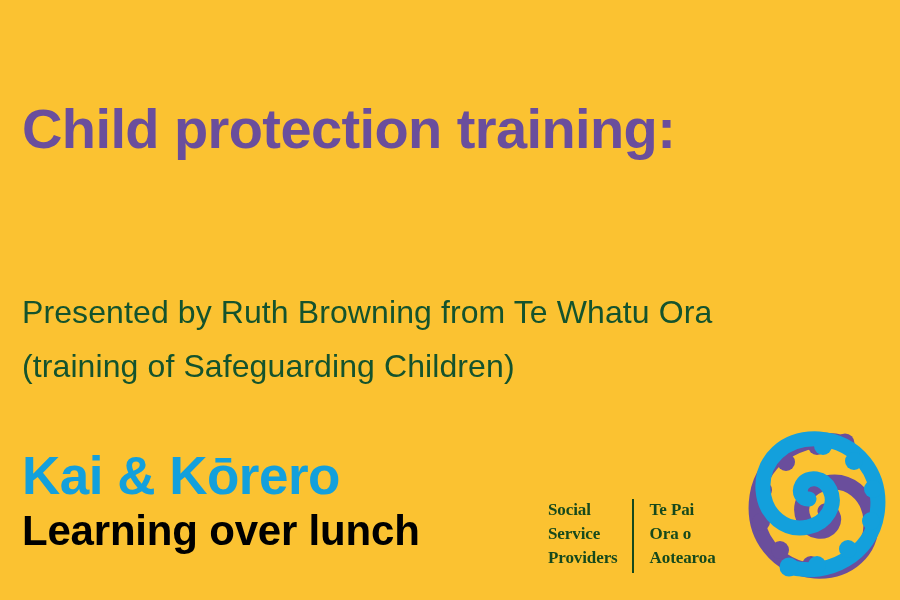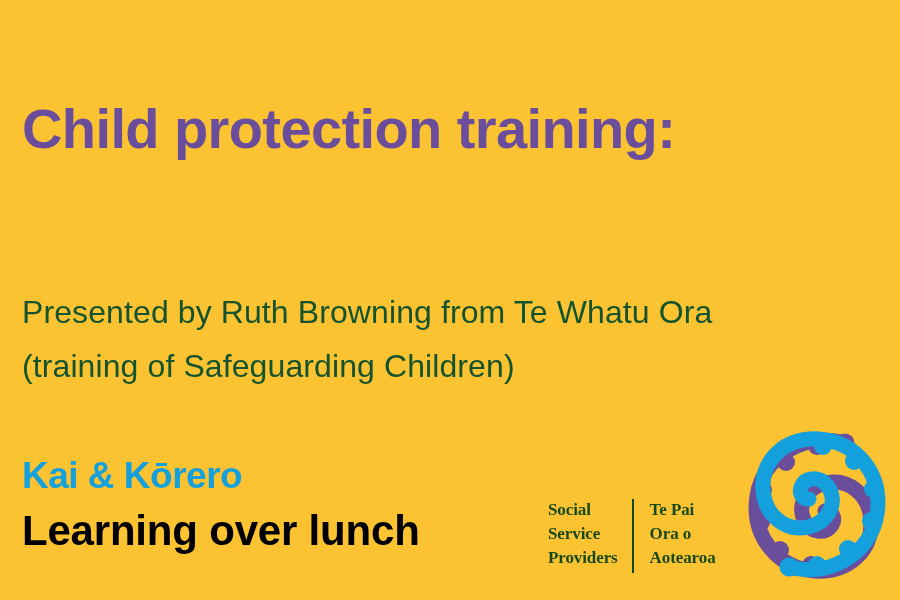--- a/index.html
+++ b/index.html
@@ -64,21 +64,21 @@
   .kaikorero {
     position: absolute;
     left: 22px;
     top: 447px;
   }
   .kk-main {
     display: block;
     color: #13A0DC;
     font-family: "Liberation Sans", sans-serif;
     font-weight: bold;
-    font-size: 37px;
+    font-size: 53px;
     line-height: 58px;
     letter-spacing: -0.5px;
     white-space: nowrap;
   }
   .kk-sub {
     display: block;
     color: #000000;
     font-family: "Liberation Sans", sans-serif;
     font-weight: bold;
     font-size: 42px;

